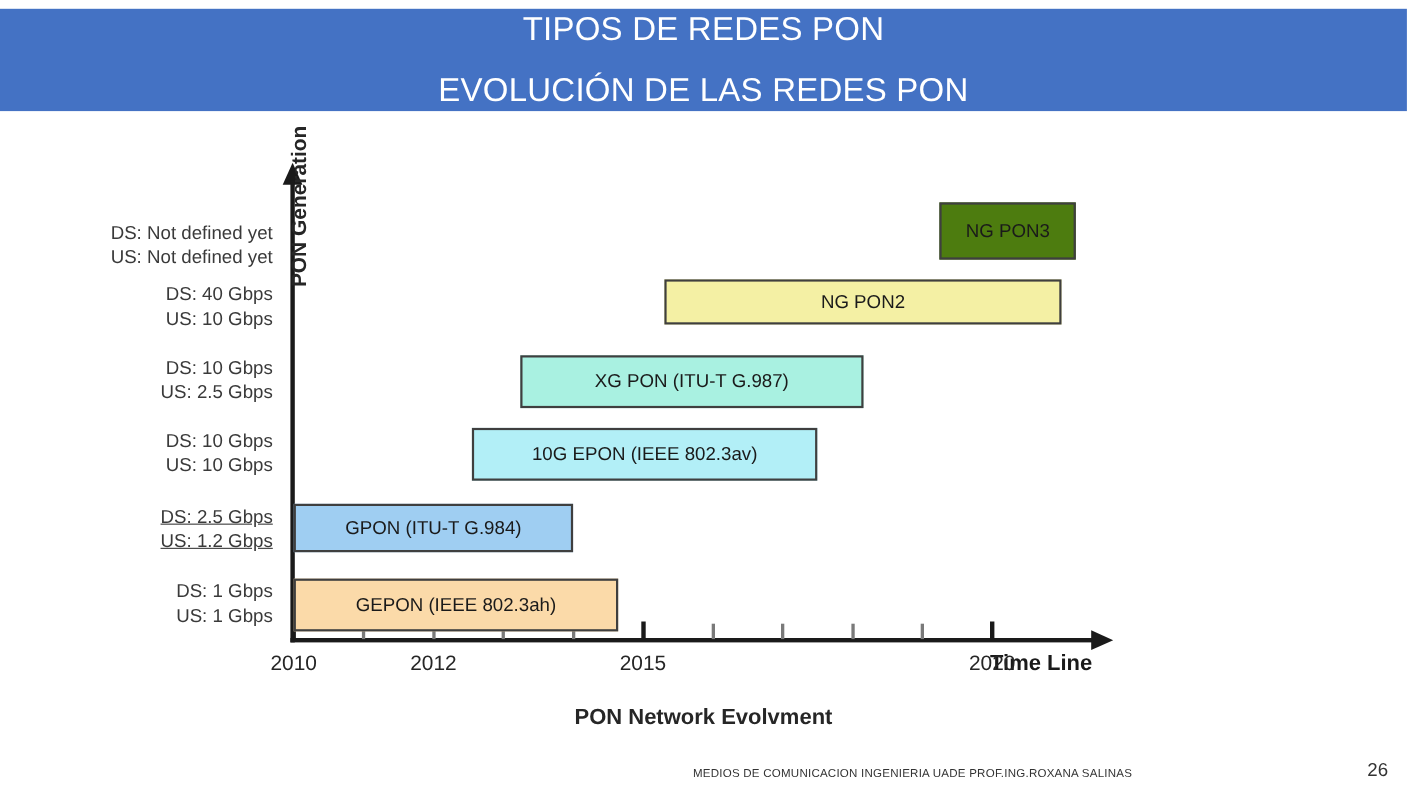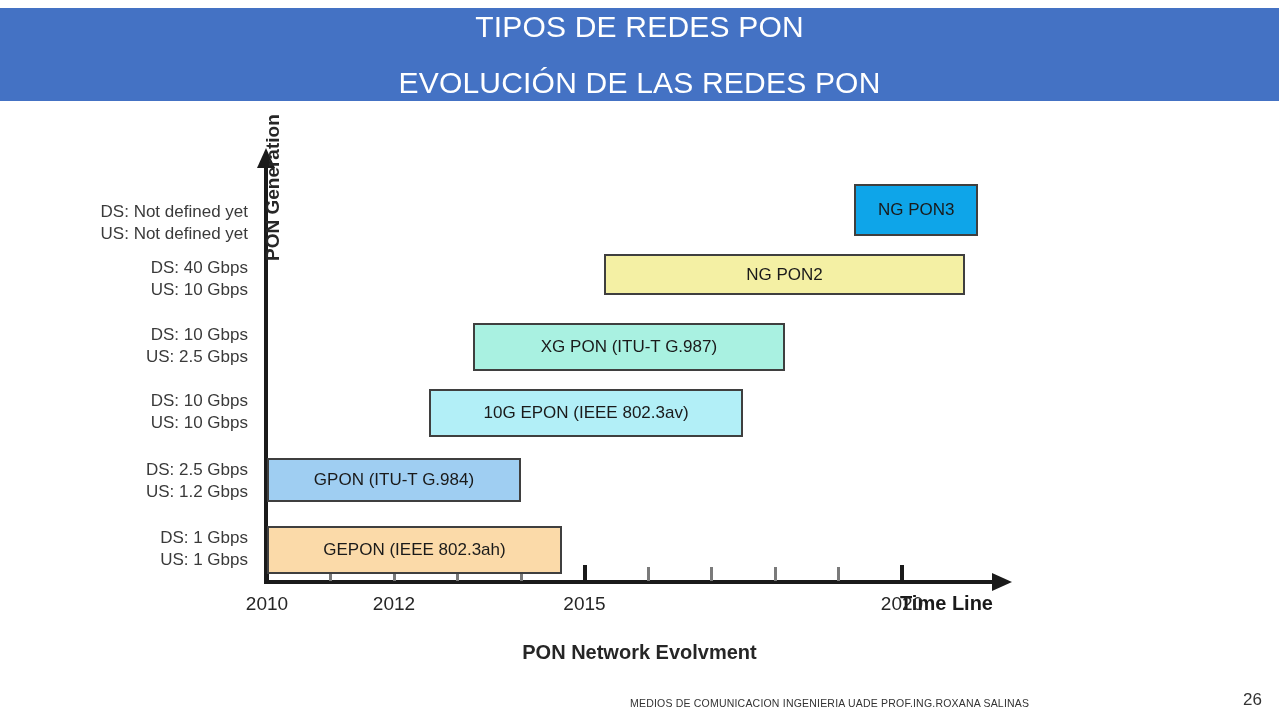--- a/index.html
+++ b/index.html
@@ -214,21 +214,21 @@
       <div class="x-tick-label" style="left: 394px;">2012</div>
       <div class="x-tick-label" style="left: 584.5px;">2015</div>
       <div class="x-tick-label" style="left: 902px;">2020</div>
     </div>
 
   <div id="y-side-labels">
       <div class="y-label" style="top: 426px;">
         <div>DS: 1 Gbps</div>
         <div>US: 1 Gbps</div>
       </div>
-      <div class="y-label" style="top: 358px;">
+      <div class="y-label" style="top: 358px; text-decoration: underline;">
         <div>DS: 2.5 Gbps</div>
         <div>US: 1.2 Gbps</div>
       </div>
       <div class="y-label" style="top: 289px;">
         <div>DS: 10 Gbps</div>
         <div>US: 10 Gbps</div>
       </div>
       <div class="y-label" style="top: 223px;">
         <div>DS: 10 Gbps</div>
         <div>US: 2.5 Gbps</div>
@@ -251,21 +251,21 @@
       </div>
       <div class="bar" style="left: 428.925px; width: 314.325px; top: 288px; height: 48px; background: rgb(178, 239, 247); border-color: rgb(63, 63, 63);">
         <span>10G EPON (IEEE 802.3av)</span>
       </div>
       <div class="bar" style="left: 473.375px; width: 311.15px; top: 222px; height: 48px; background: rgb(169, 241, 225); border-color: rgb(63, 63, 63);">
         <span>XG PON (ITU-T G.987)</span>
       </div>
       <div class="bar" style="left: 603.55px; width: 361.95px; top: 153px; height: 41px; background: rgb(244, 240, 164); border-color: rgb(63, 63, 63);">
         <span>NG PON2</span>
       </div>
-      <div class="bar" style="left: 854.375px; width: 123.825px; top: 83px; height: 52px; background: #0ea5e9; border-color: rgb(63, 63, 63);">
+      <div class="bar" style="left: 854.375px; width: 123.825px; top: 83px; height: 52px; background: #4d7c0f; border-color: rgb(63, 63, 63);">
         <span>NG PON3</span>
       </div>
     </div>
 
   <div id="chart-caption">PON Network Evolvment</div>
 </div>
 
 <div id="footer-credits">MEDIOS DE COMUNICACION     INGENIERIA  UADE     PROF.ING.ROXANA SALINAS</div>
 <div id="page-number">26</div>
 

